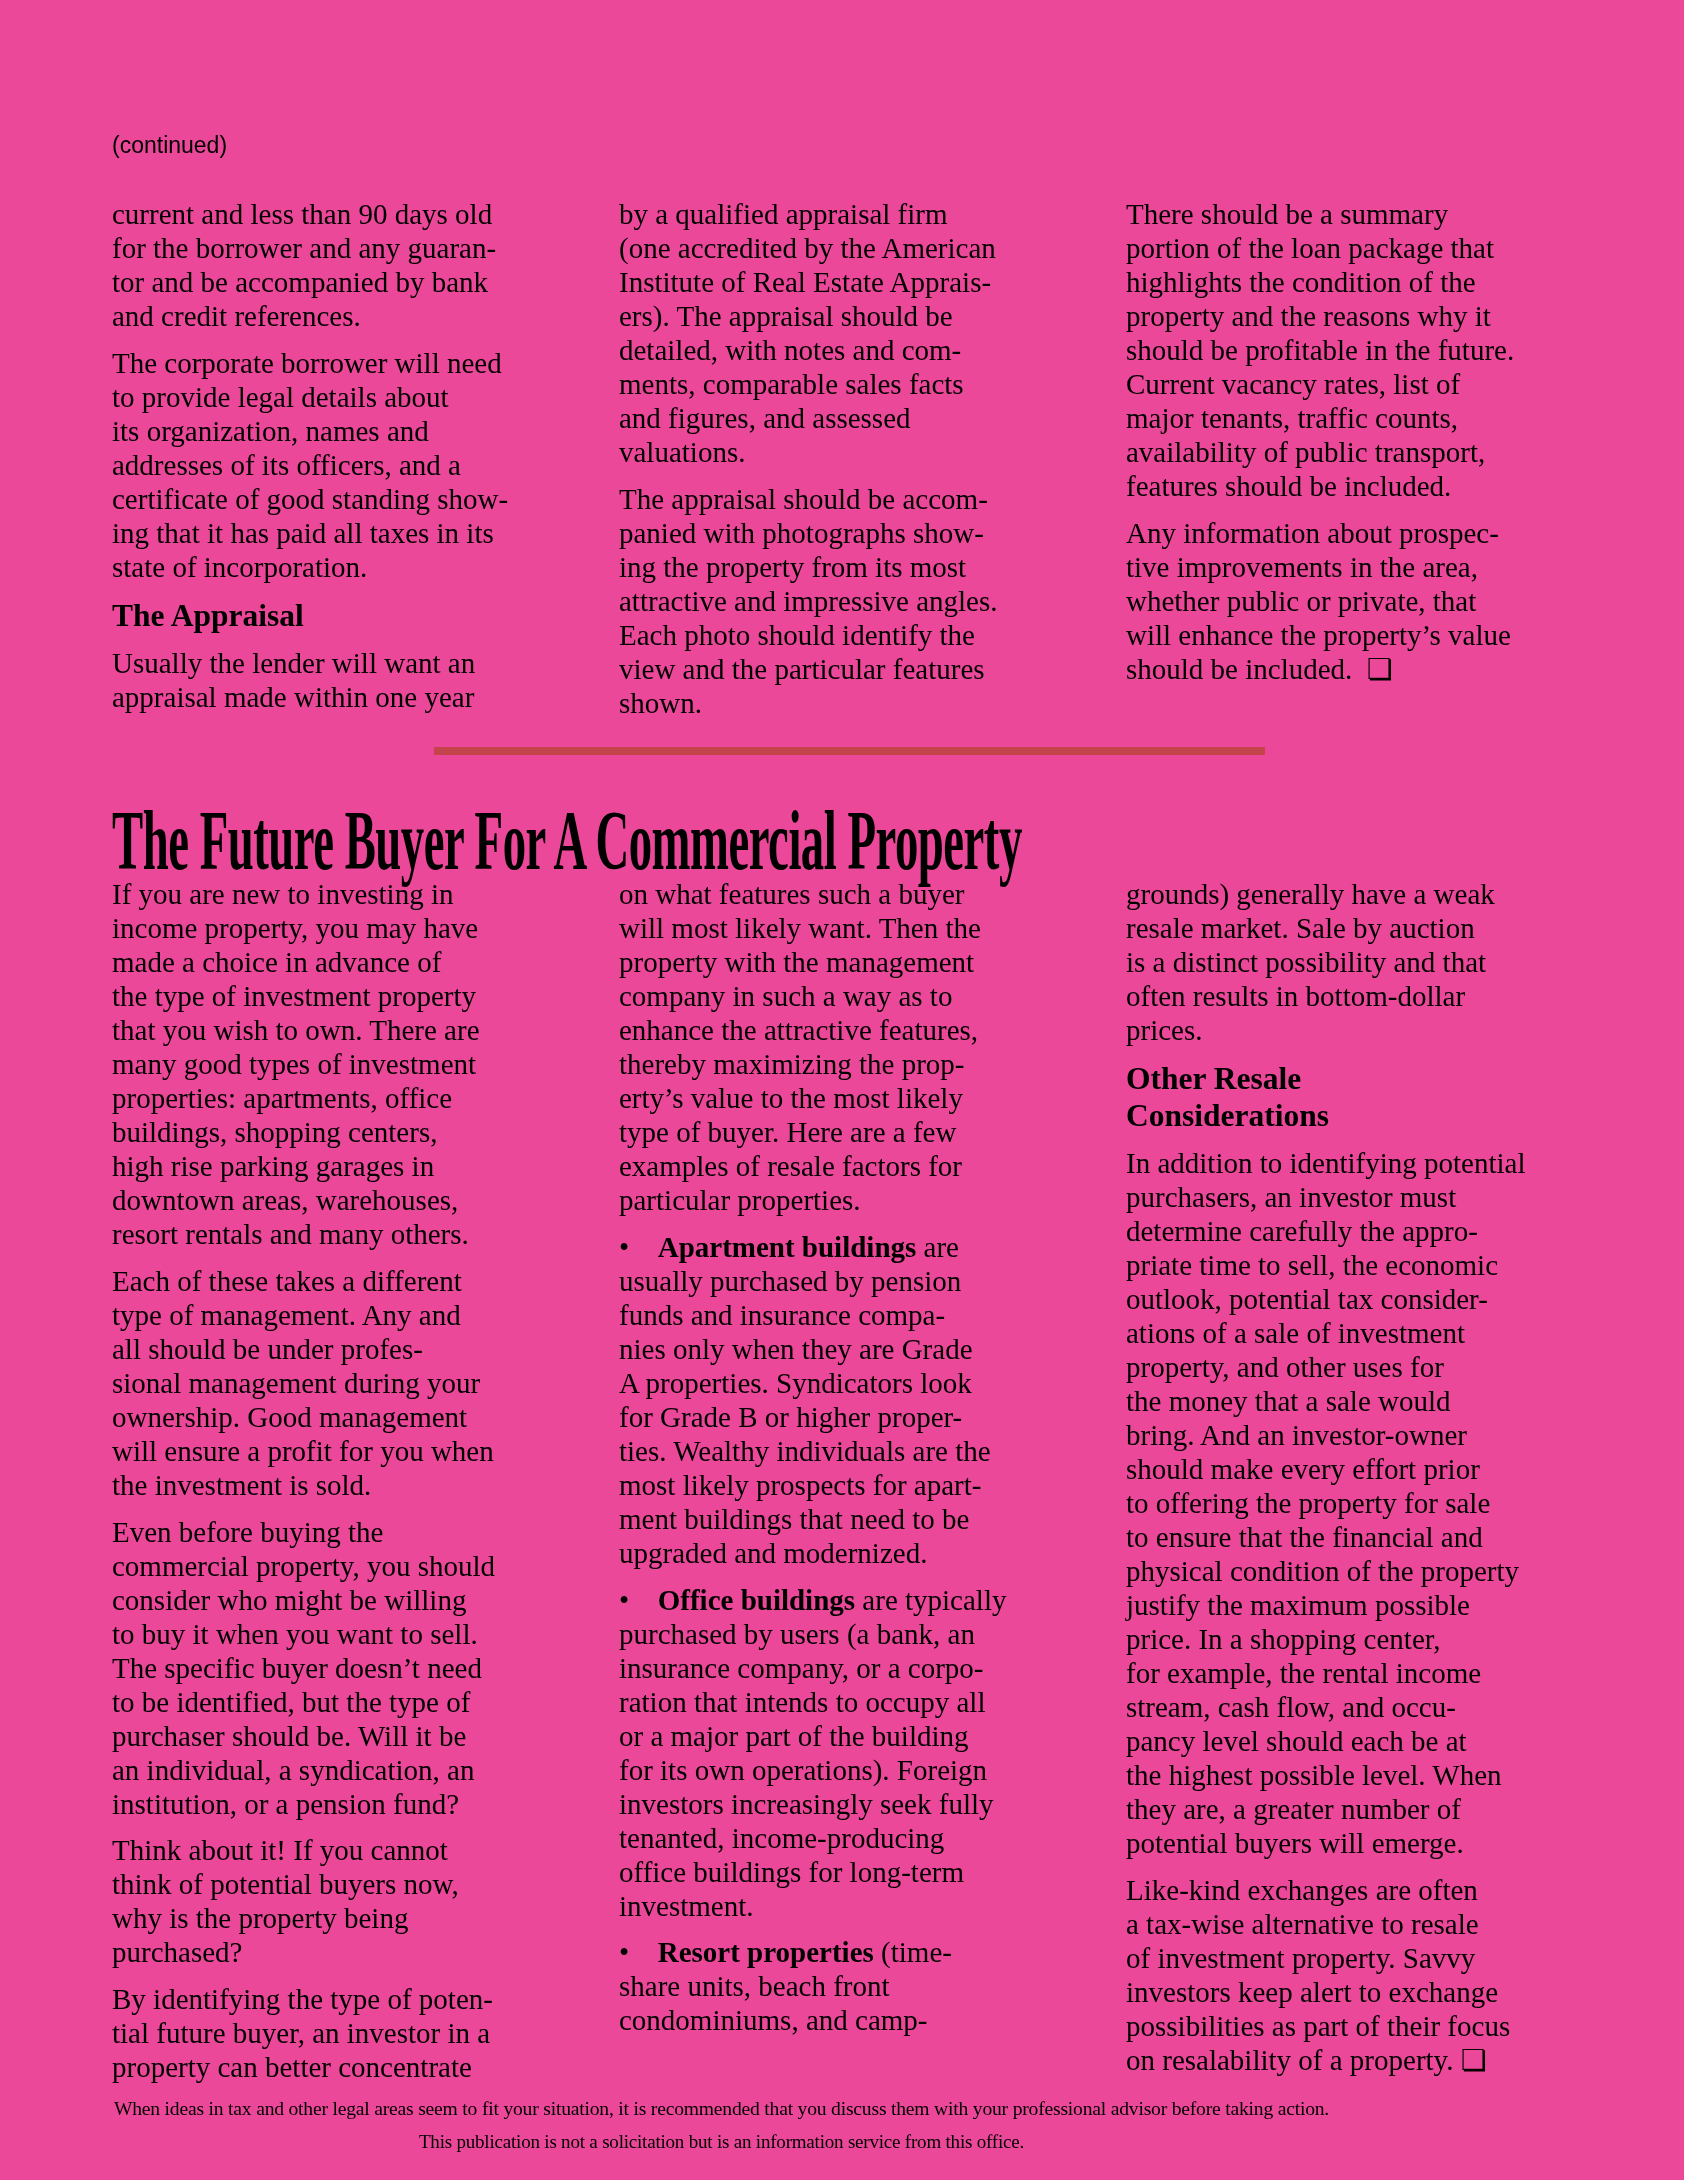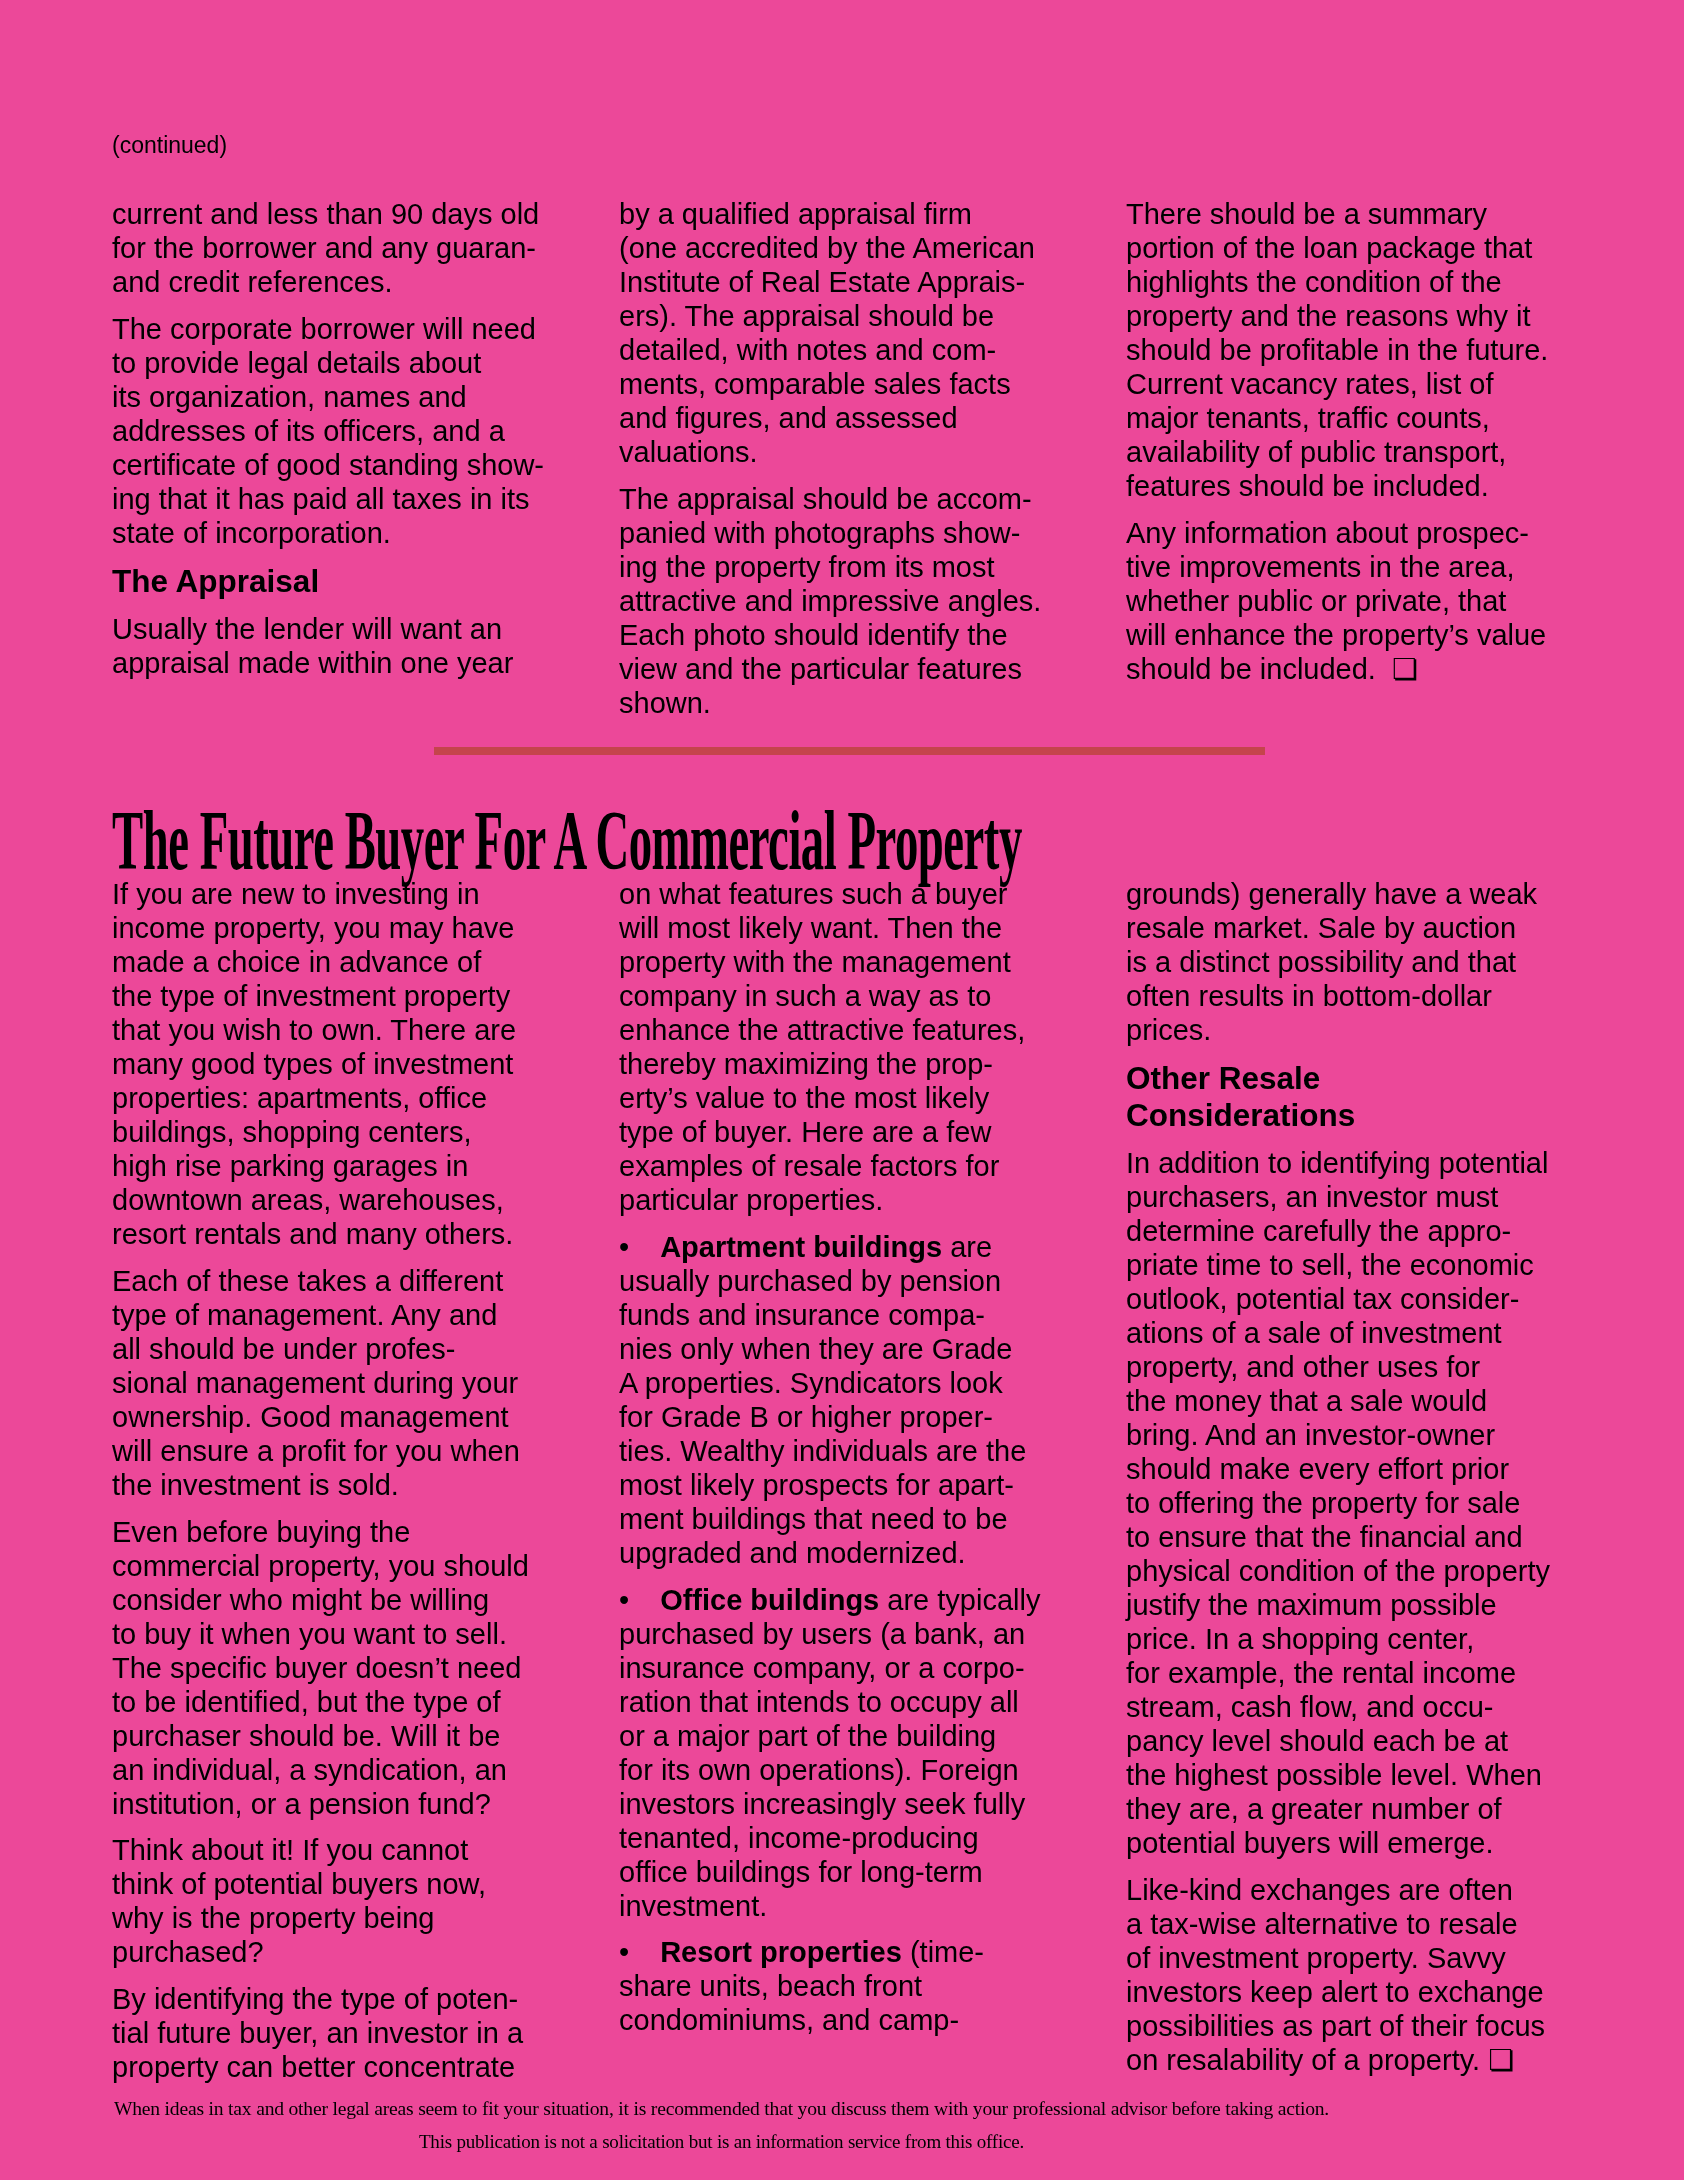--- a/index.html
+++ b/index.html
@@ -2,21 +2,21 @@
 <html style="font-size:13.6px"><head>
 <meta charset="utf-8">
 <style>
   html,body{margin:0;padding:0;background:#ffffff;}
   .page{position:relative;width:1685px;height:2181px;background:#ec4899;
         font-family:"Liberation Sans", sans-serif;color:#000;overflow:hidden;}
 
   .continued{position:absolute;left:112px;top:133px;font-size:23px;line-height:25.6px;}
 
   .columns{position:absolute;left:112px;display:grid;
-           grid-template-columns:451px 451px 451px;column-gap:56px;}
+           grid-template-columns:451px 451px 451px;column-gap:56px;font-family:Liberation Serif, serif;}
   .columns.top{top:197px;}
   .columns.article{top:877px;}
 
   .col{width:451px;}
   .para{margin:0 0 12.8px 0;font-size:29px;line-height:34px;}
   .para .ln{white-space:pre;}
   .h{font-size:31.5px;line-height:37px;font-weight:bold;margin:6.8px 0 12px 0;}
   .h .ln{white-space:pre;}
   .bullet{letter-spacing:1.7px;}
 
@@ -38,20 +38,21 @@
 
 <div class="page">
 
   <div class="continued">(continued)</div>
 
   <div class="columns top" id="top-section">
       <div class="col">
         <div class="para">
           <div class="ln">current and less than 90 days old</div>
           <div class="ln">for the borrower and any guaran-</div>
+          <div class="ln">tor and be accompanied by bank</div>
           <div class="ln">and credit references.</div>
         </div>
         <div class="para">
           <div class="ln">The corporate borrower will need</div>
           <div class="ln">to provide legal details about</div>
           <div class="ln">its organization, names and</div>
           <div class="ln">addresses of its officers, and a</div>
           <div class="ln">certificate of good standing show-</div>
           <div class="ln">ing that it has paid all taxes in its</div>
           <div class="ln">state of incorporation.</div>

